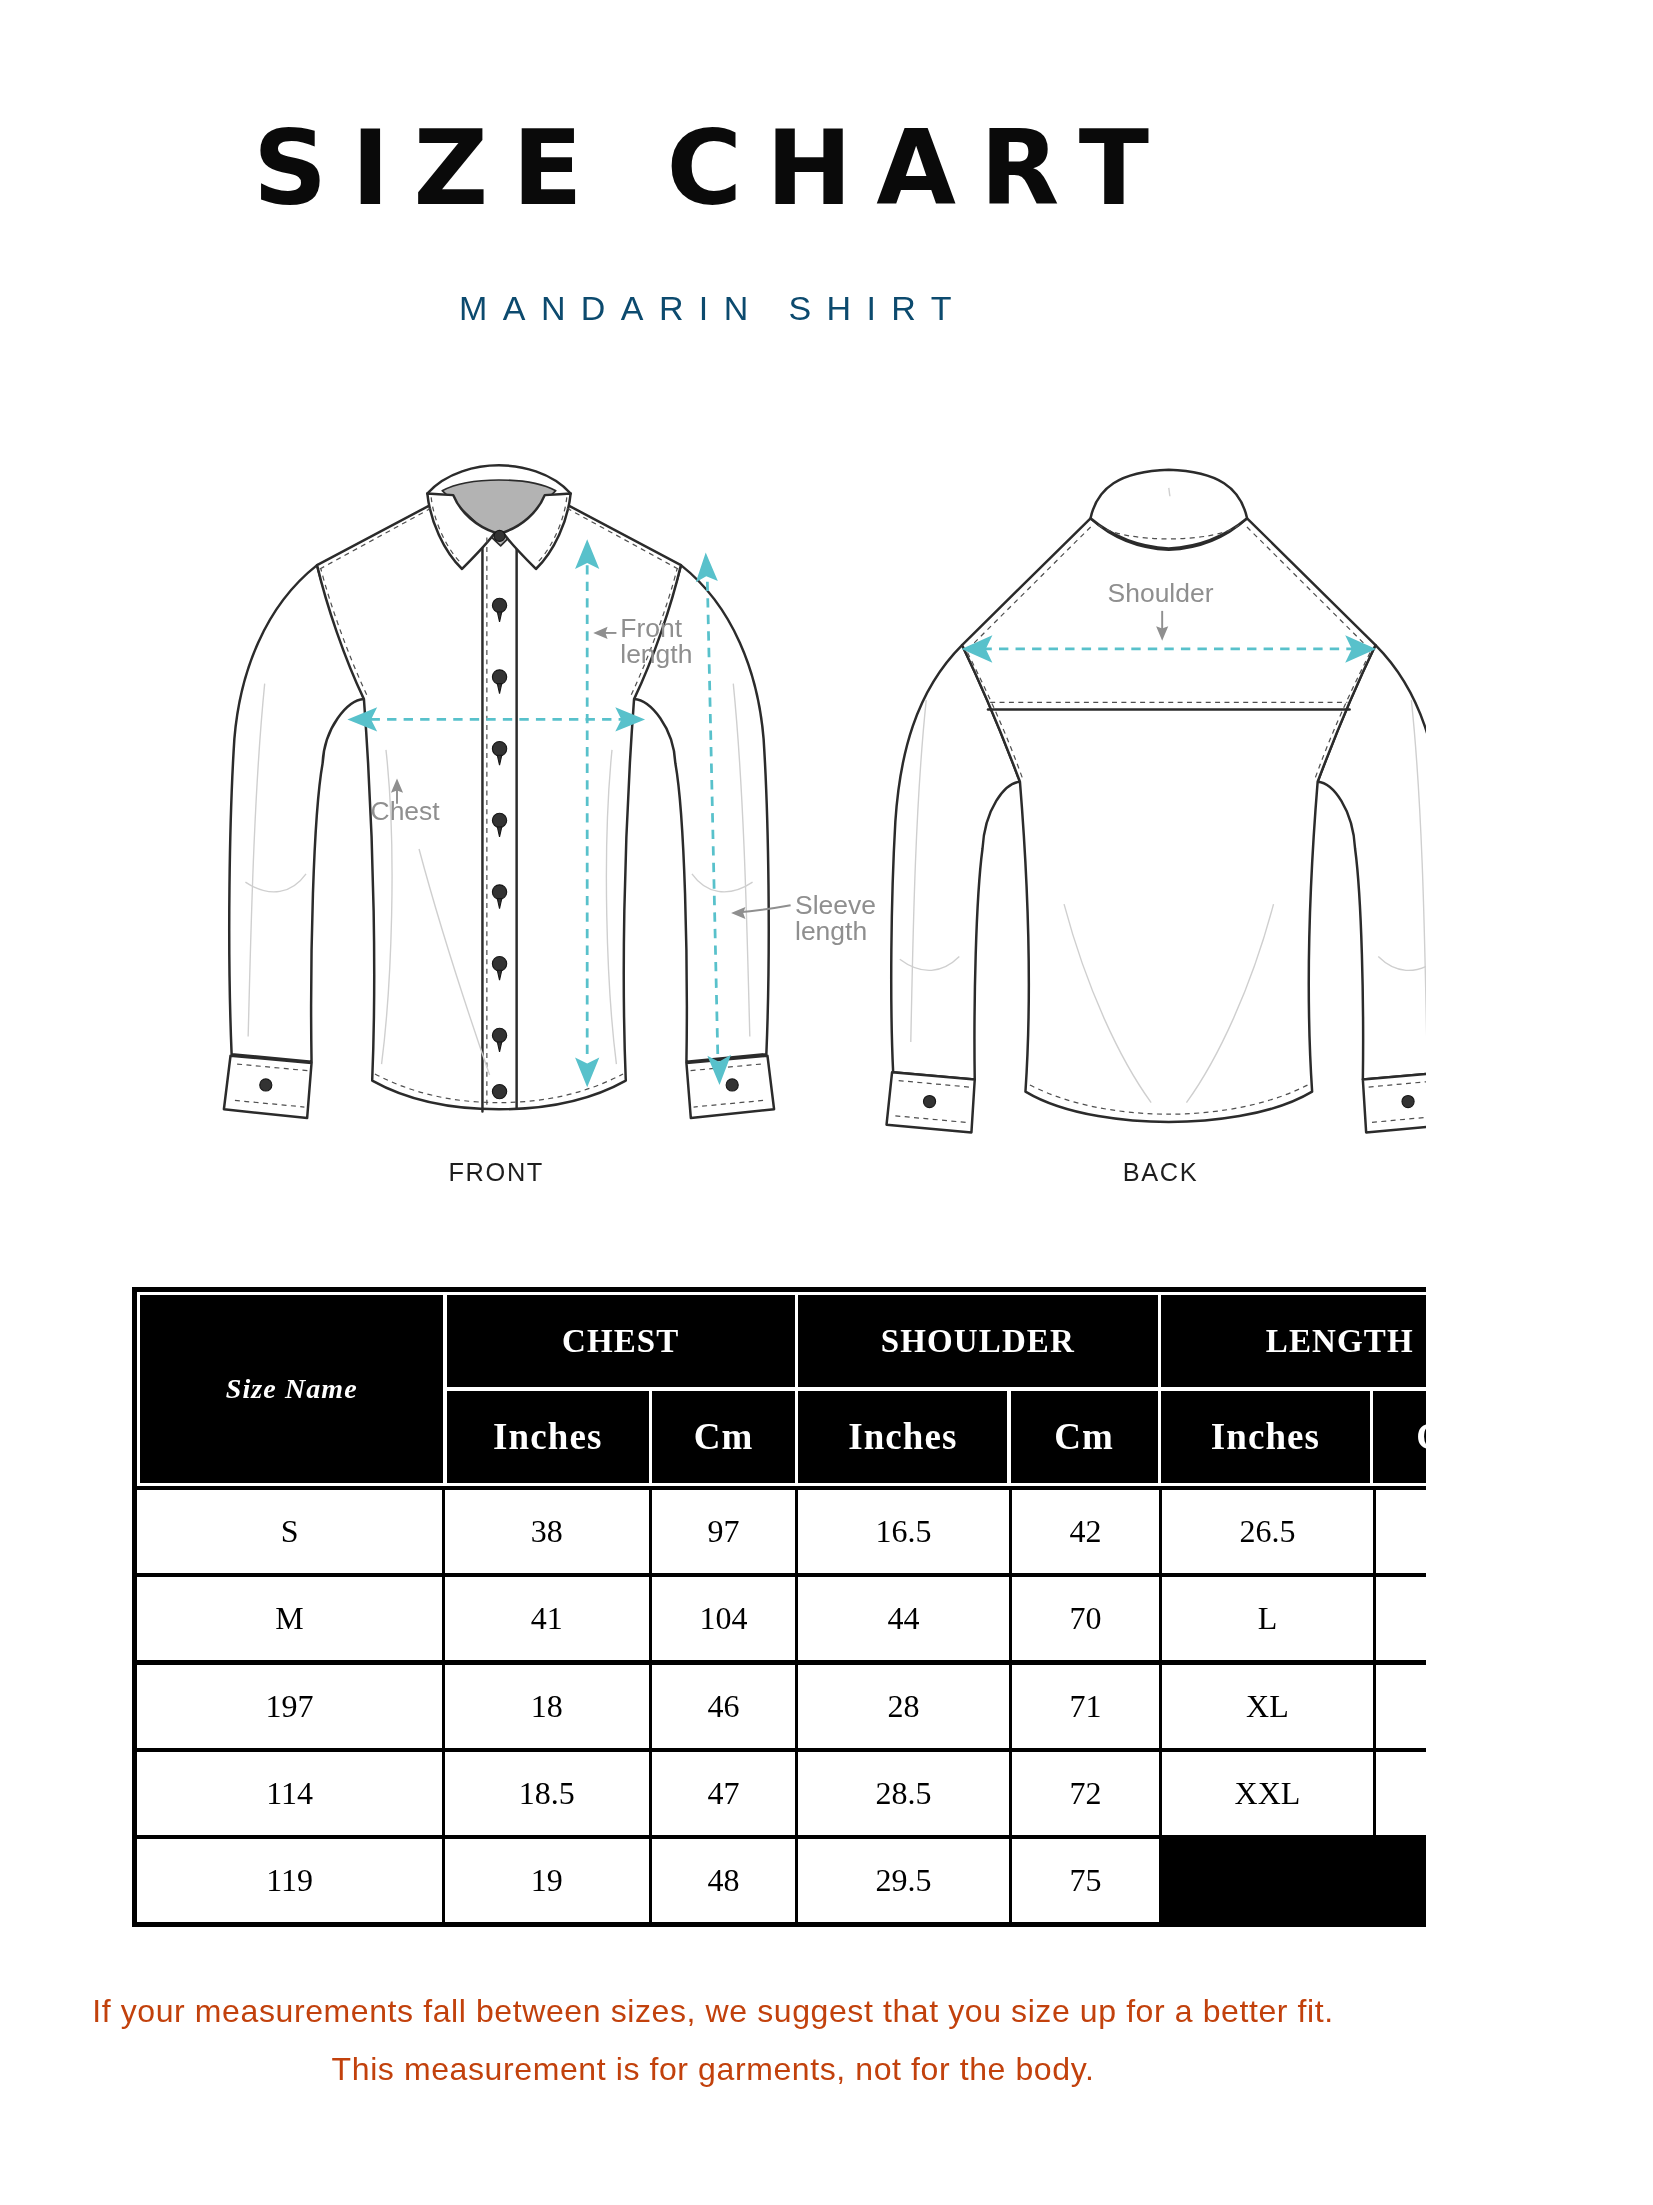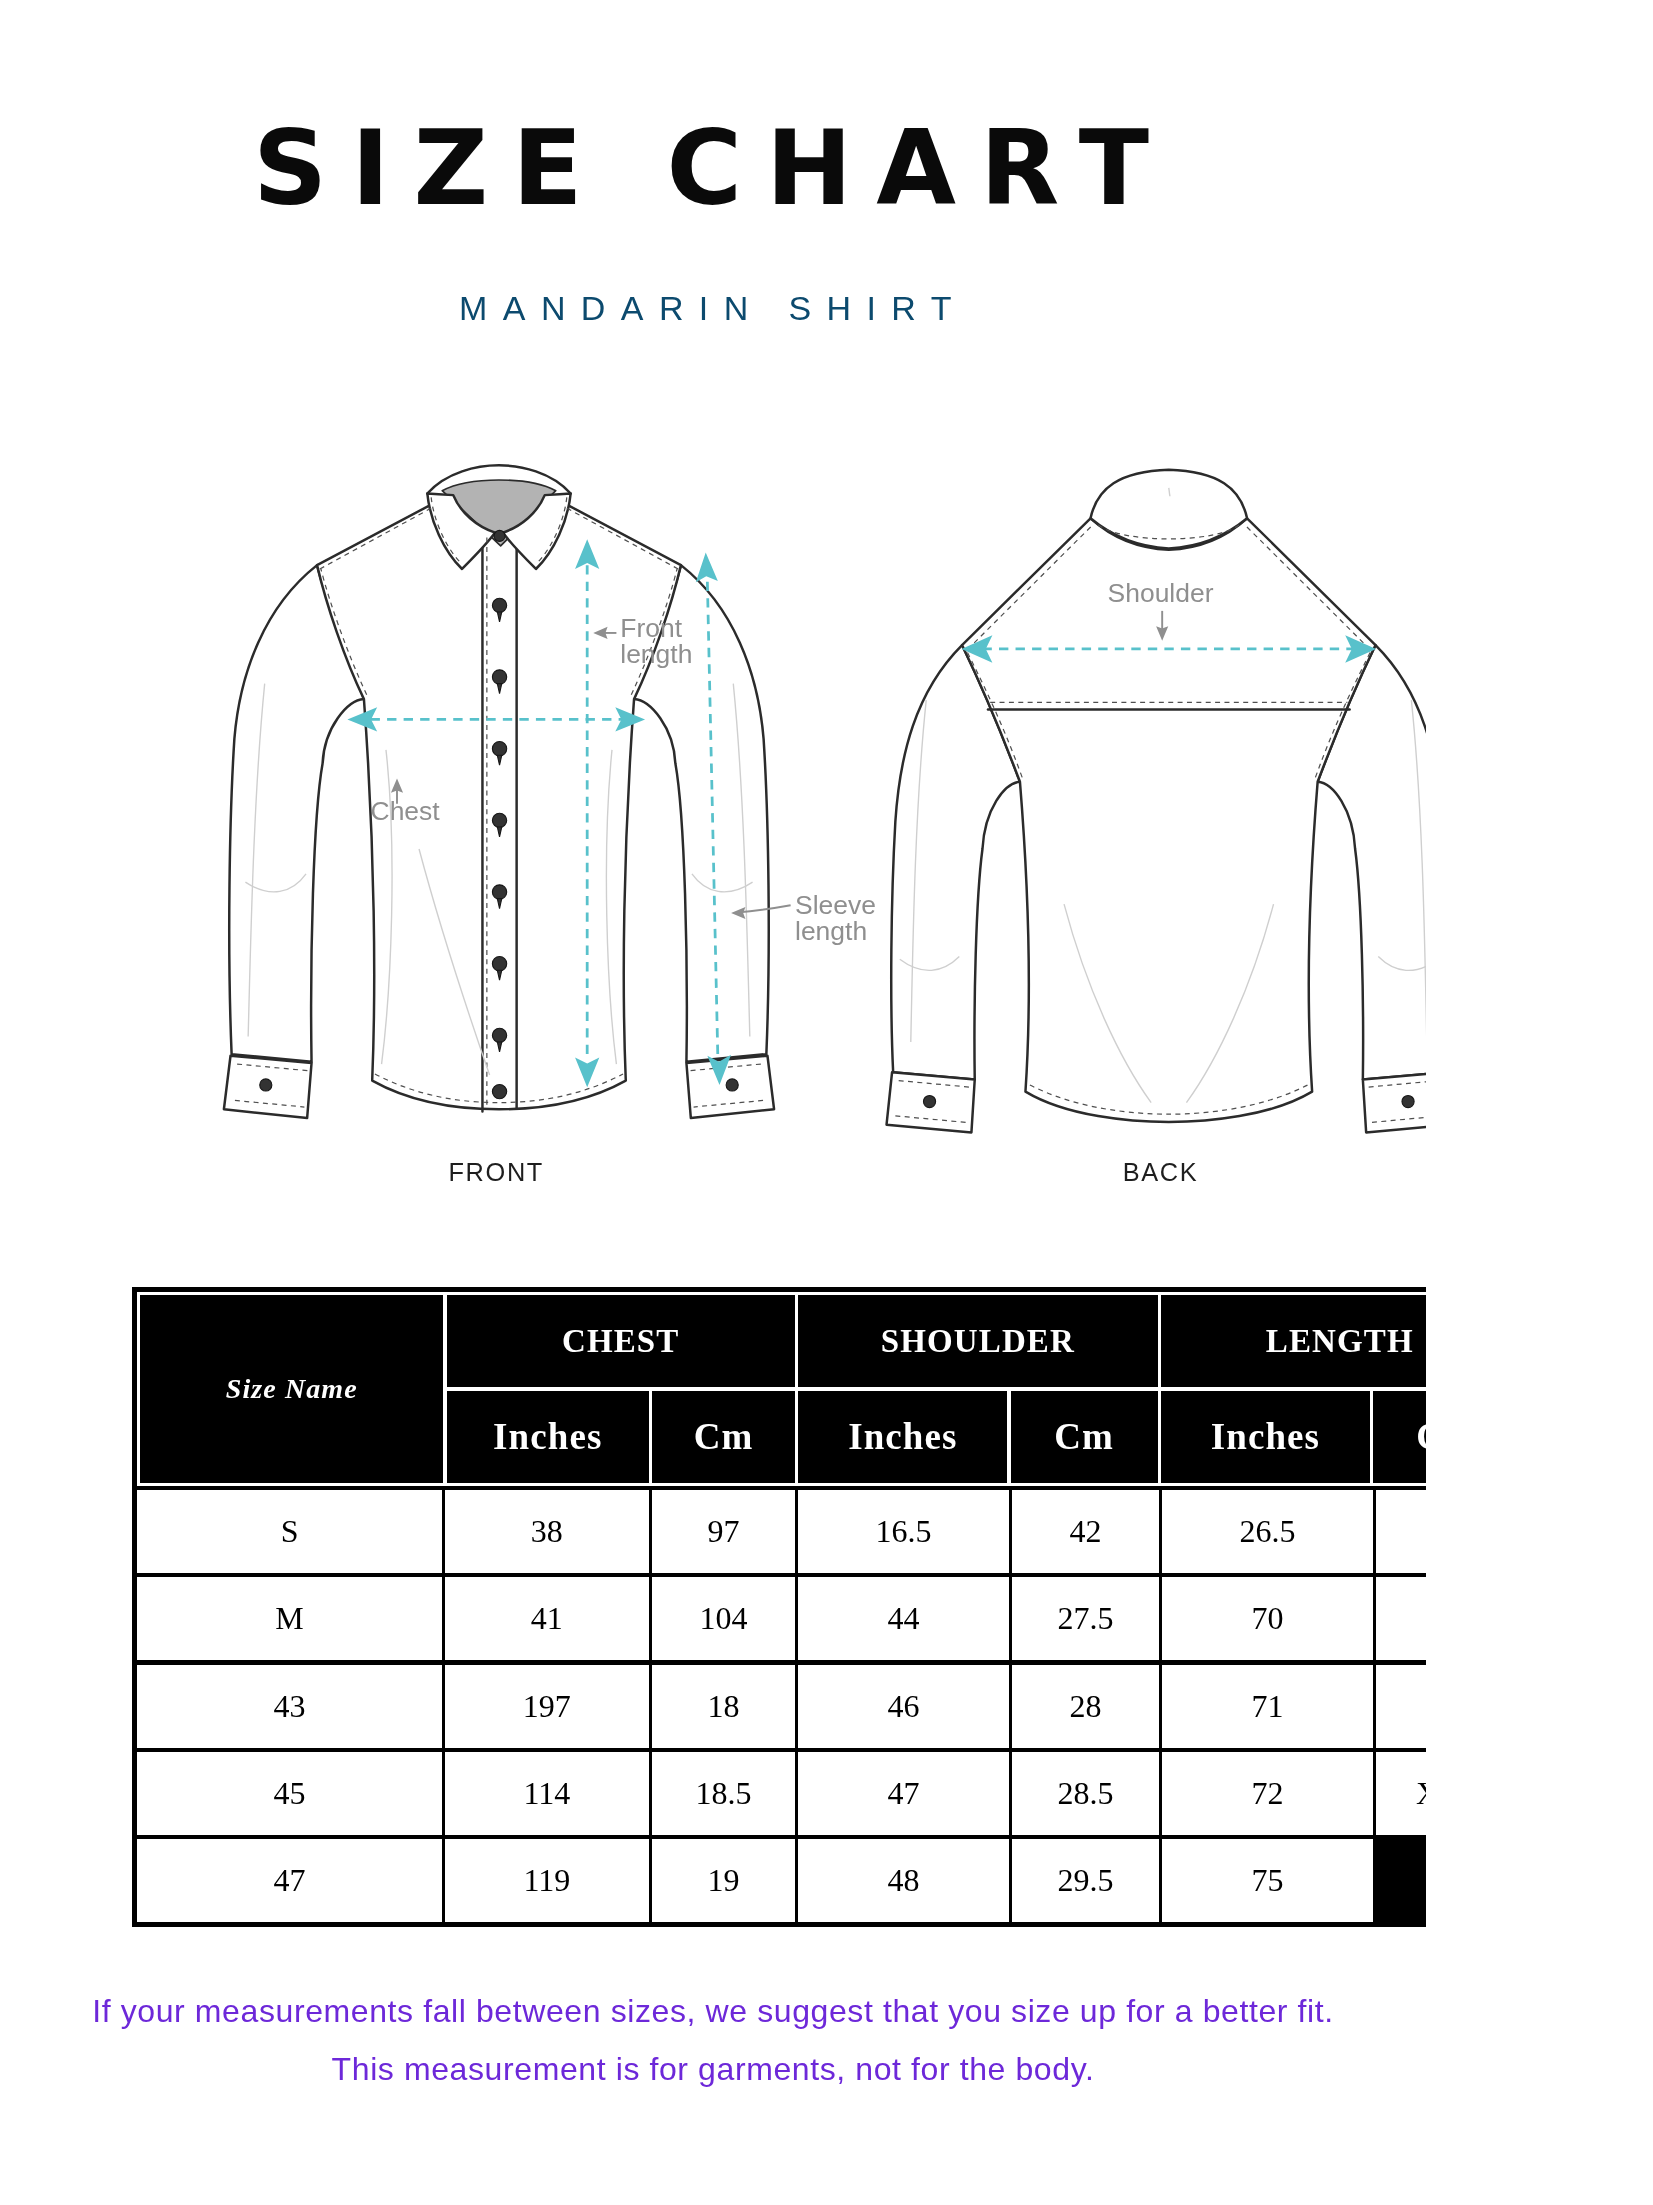--- a/index.html
+++ b/index.html
@@ -29,21 +29,21 @@
   .h-group{font-size:33px;}
   .h-unit{font-size:37px;}
   .g1{grid-column:2/4;grid-row:1;} .g2{grid-column:4/6;grid-row:1;} .g3{grid-column:6/8;grid-row:1;}
   .tbody{background:#000;border-top:4.4px solid #000;display:grid;
          grid-template-columns:22.3fr 14.9fr 10.5fr 15.4fr 10.8fr 15.4fr 10.7fr;
          grid-auto-rows:83px;column-gap:2.8px;row-gap:4.4px;}
   .cell{background:#fff;color:#000;display:flex;align-items:center;justify-content:center;
         font-size:32px;}
 
   .footer{position:absolute;top:1983px;left:0;width:100%;text-align:center;
-          font-size:32px;line-height:1.8;color:#6d28d9;letter-spacing:0.6px;}
+          font-size:32px;line-height:1.8;color:#c2410c;letter-spacing:0.6px;}
   .footer p{margin:0;}
 </style>
 </head>
 <body>
 
 <div class="page">
 
   <div class="title">SIZE CHART</div>
   <div class="subtitle">MANDARIN SHIRT</div>
 
@@ -210,21 +210,20 @@
       <div class="cell">97</div>
       <div class="cell">16.5</div>
       <div class="cell">42</div>
       <div class="cell">26.5</div>
       <div class="cell">67</div>
 
       <div class="cell">M</div>
       <div class="cell">41</div>
       <div class="cell">104</div>
       <div class="cell">44</div>
-      <div class="cell">27.5</div>
       <div class="cell">70</div>
 
       <div class="cell">L</div>
       <div class="cell">43</div>
       <div class="cell">197</div>
       <div class="cell">18</div>
       <div class="cell">46</div>
       <div class="cell">28</div>
       <div class="cell">71</div>
 

